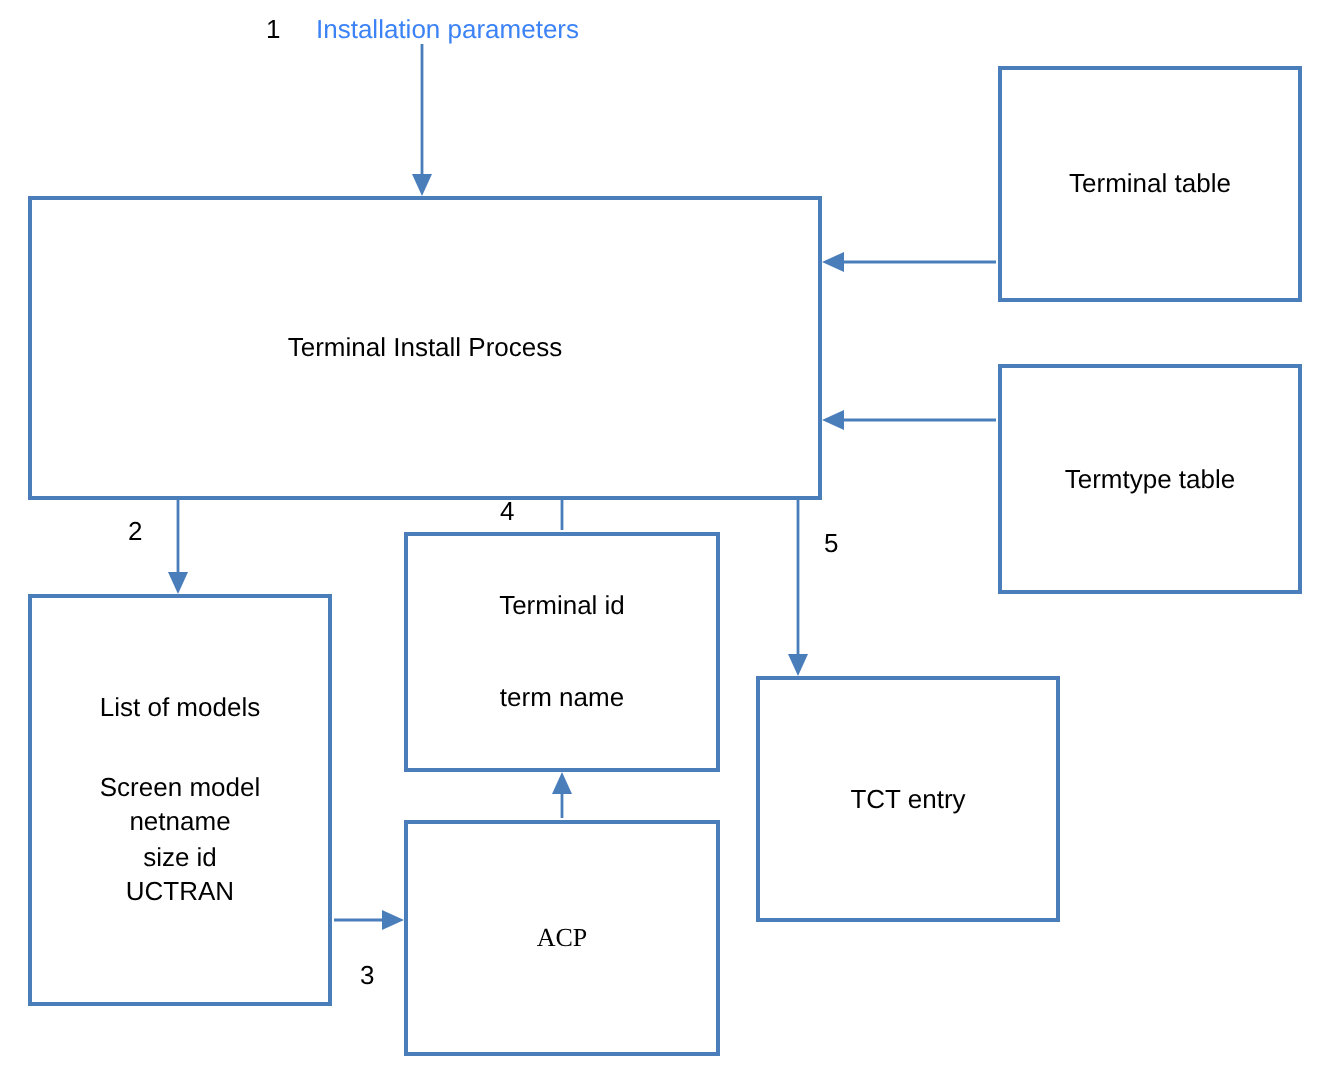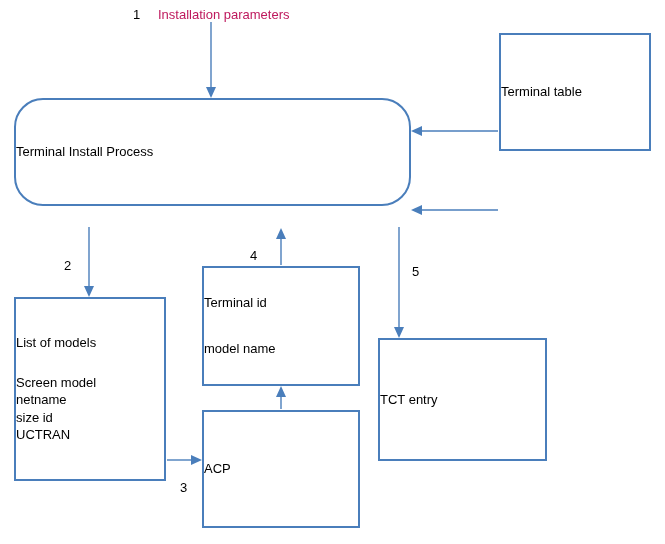--- a/index.html
+++ b/index.html
@@ -17,33 +17,33 @@
     background: #ffffff;
     overflow: hidden;
   }
   .box {
     position: absolute;
     box-sizing: border-box;
     border: 2px solid #4a7ebb;
     background: #ffffff;
     display: flex;
     flex-direction: column;
-    align-items: flex-start;
+    align-items: center;
     justify-content: center;
     text-align: center;
     color: #000000;
     font-size: 13px;
     line-height: 1.35;
   }
   .box .line {
     display: block;
   }
   .label {
     position: absolute;
-    color: #be185d;
+    color: #3b82f6;
     font-size: 13px;
     white-space: nowrap;
   }
   .num {
     position: absolute;
     color: #000000;
     font-size: 13px;
   }
   svg.arrows {
     position: absolute;
@@ -95,44 +95,47 @@
   </svg>
 
   <div class="label" style="left:158px; top:7px;">Installation parameters</div>
 
   <div class="num" style="left:133px; top:7px;">1</div>
   <div class="num" style="left:64px; top:258px;">2</div>
   <div class="num" style="left:180px; top:480px;">3</div>
   <div class="num" style="left:250px; top:248px;">4</div>
   <div class="num" style="left:412px; top:264px;">5</div>
 
-  <div class="box" style="left:14px; top:98px; width:397px; height:108px;border-radius:29px;">
+  <div class="box" style="left:14px; top:98px; width:397px; height:152px;">
     <span class="line">Terminal Install Process</span>
   </div>
 
   <div class="box" style="left:499px; top:33px; width:152px; height:118px;">
     <span class="line">Terminal table</span>
   </div>
 
+  <div class="box" style="left:499px; top:182px; width:152px; height:115px;">
+    <span class="line">Termtype table</span>
+  </div>
 
-  <div class="box" style="left:14px; top:297px; width:152px; height:184px;">
+  <div class="box" style="left:14px; top:297px; width:152px; height:206px;">
     <span class="line">List of models</span>
     <span class="line" style="height:22px;"></span>
     <span class="line">Screen model</span>
     <span class="line">netname</span>
     <span class="line">size id</span>
     <span class="line">UCTRAN</span>
   </div>
 
   <div class="box" style="left:202px; top:266px; width:158px; height:120px;gap:28px;">
     <span class="line">Terminal id</span>
-    <span class="line">model name</span>
+    <span class="line">term name</span>
   </div>
 
-  <div class="box" style="left:202px; top:410px; width:158px; height:118px;">
+  <div class="box" style="left:202px; top:410px; width:158px; height:118px;font-family:Liberation Serif, serif;">
     <span class="line">ACP</span>
   </div>
 
-  <div class="box" style="left:378px; top:338px; width:169px; height:123px;">
+  <div class="box" style="left:378px; top:338px; width:152px; height:123px;">
     <span class="line">TCT entry</span>
   </div>
 
 </div>
 
 </body></html>

